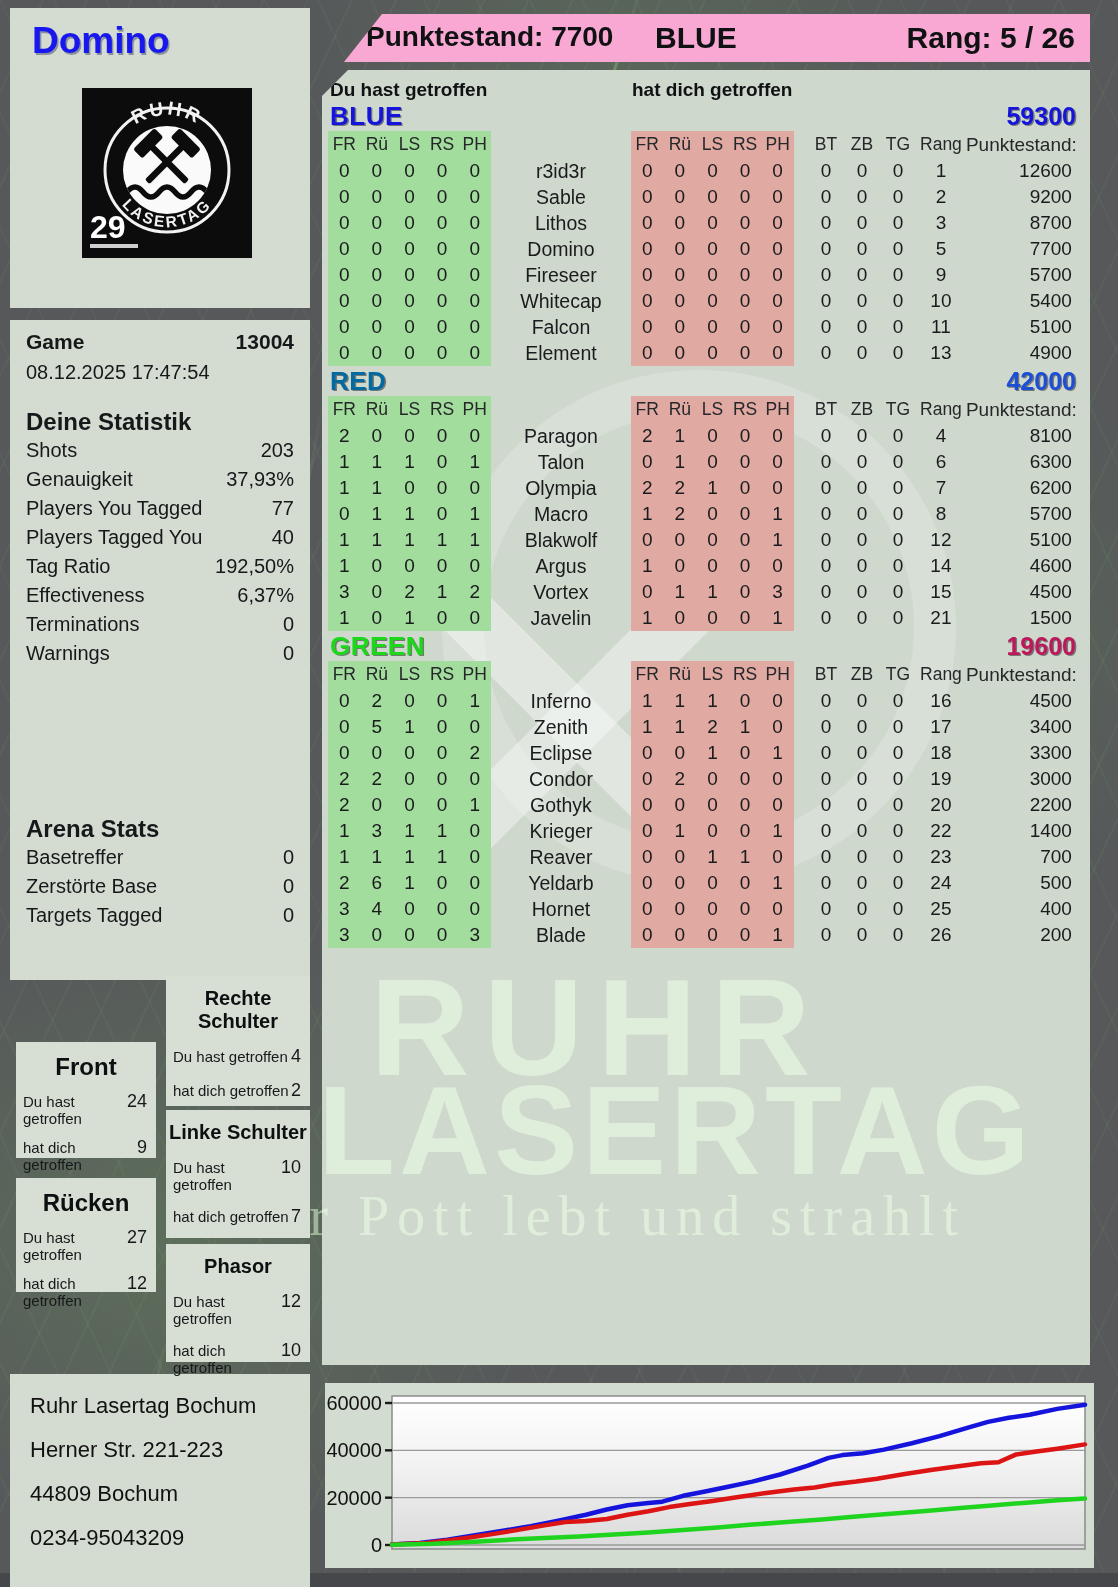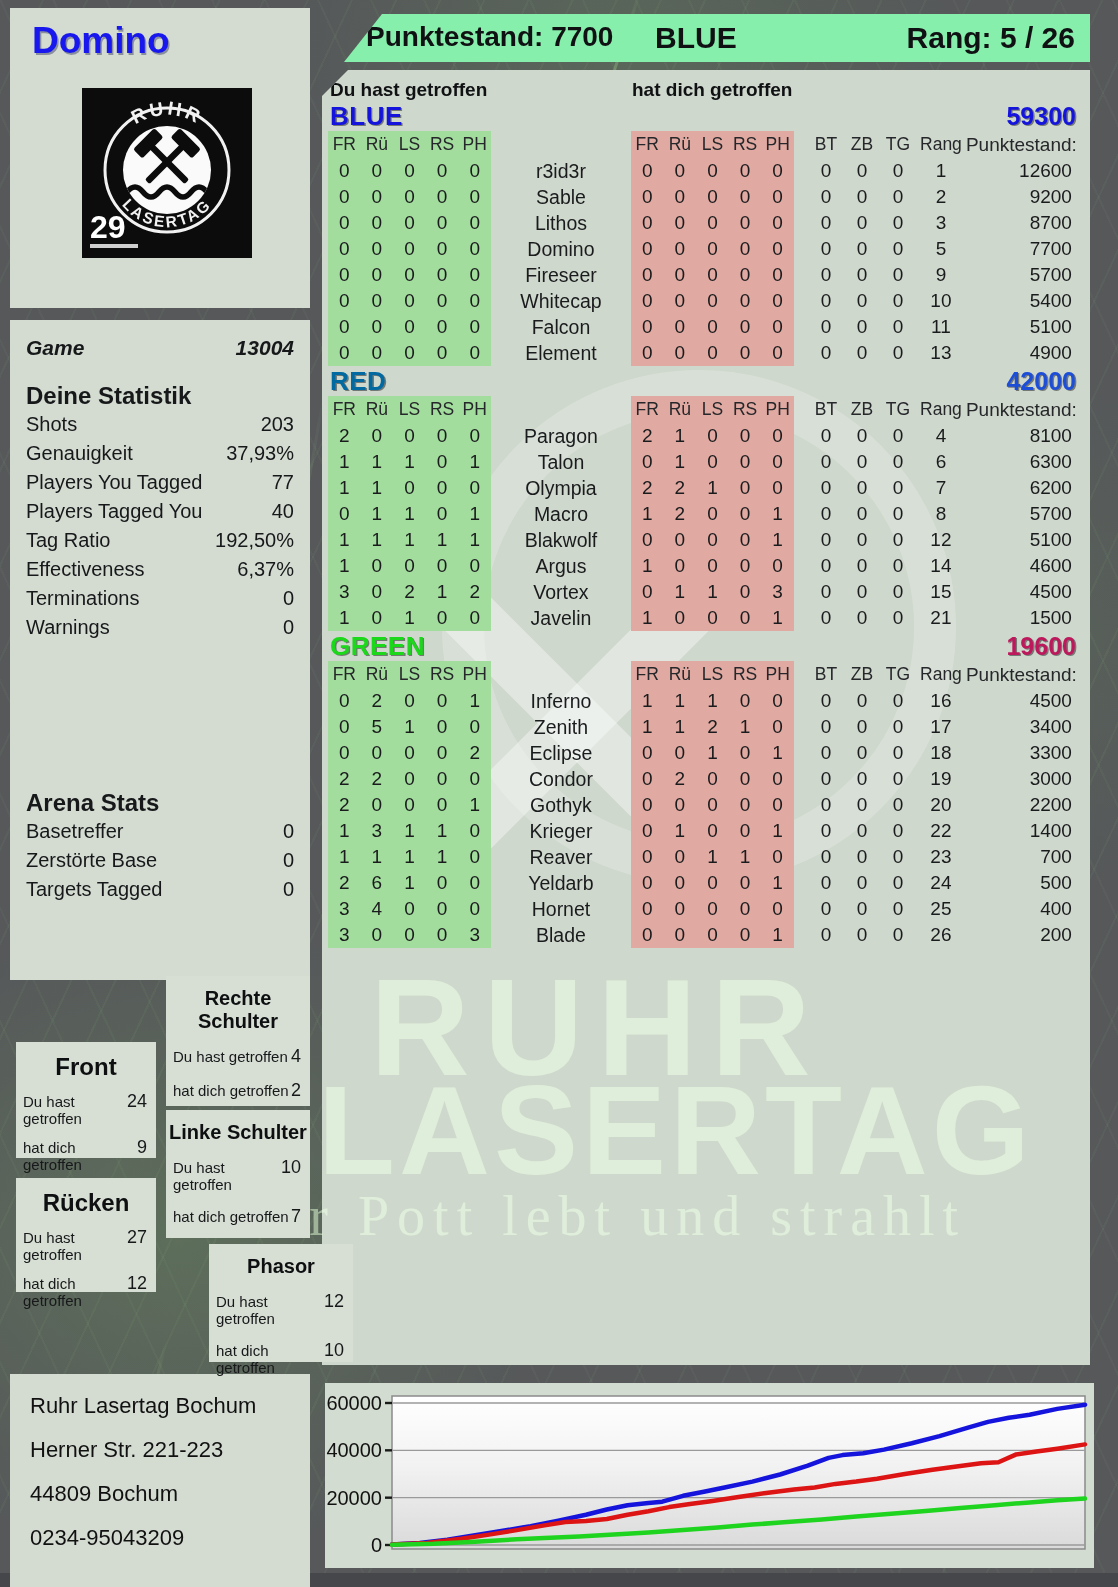--- a/index.html
+++ b/index.html
@@ -27,21 +27,21 @@
 
   .panel{position:absolute;background:#d4dcd2;z-index:2;}
 
   
   .player-panel{left:10px;top:8px;width:300px;height:300px;}
   .player-name{margin:12px 0 0 22px;font-size:37px;font-weight:bold;color:#1717ee;
                text-shadow:1.5px 1.5px 0 rgba(0,0,60,.35);}
   .logo{position:absolute;left:72px;top:80px;width:170px;height:170px;}
 
   
-  .header-strip{left:330px;top:14px;width:760px;height:48px;background:#86efac;
+  .header-strip{left:330px;top:14px;width:760px;height:48px;background:#f9a8d4;
                 clip-path:polygon(52px 0,100% 0,100% 100%,14px 100%);}
   .header-strip span{position:absolute;top:7px;font-size:28px;font-weight:bold;color:#101113;}
   .hdr-score{left:36px;}
   .hdr-team{left:325px;font-size:30px !important;}
   .hdr-rang{right:15px;font-size:30px !important;}
 
   
   .main-panel{left:322px;top:70px;width:768px;height:1295px;background:#cfd8cd;
               clip-path:polygon(26px 0,100% 0,100% 100%,0 100%,0 26px);overflow:hidden;}
   .mp-wm{position:absolute;color:#dfeeda;z-index:0;}
@@ -69,36 +69,36 @@
   .c-hit{background:#a2dd9d;}
   .c-got{background:#e0a9a1;}
   .cell.name{font-size:19.5px;}
   .cell.score,.cell.scoreh{text-align:right;}
   .cell.scoreh{font-size:19px;}
 
   
   .stats-panel{left:10px;top:320px;width:300px;height:660px;}
   .s-row{display:flex;justify-content:space-between;padding:0 16px;font-size:20px;line-height:29px;}
   .s-row.bold{font-weight:bold;font-size:21px;}
-  .game-head{padding-top:13px;font-style:italic;}
+  .game-head{padding-top:7px;}
   .s-line{padding:0 16px;font-size:20px;line-height:32px;}
   .s-title{padding:0 16px;font-weight:bold;font-size:24px;}
   .t1{margin-top:20px;} .t2{margin-top:147px;}
 
   
   .zone{position:absolute;background:#d7dfd4;z-index:3;}
   .zone-title{text-align:center;font-weight:bold;font-size:20px;margin-top:11px;color:#0e0f11;}
   .zone-title.big{font-size:24px;}
   .zone-row{display:flex;justify-content:space-between;align-items:baseline;padding:0 9px 0 7px;margin-top:13px;}
   .zone-label{font-size:15px;} .zone-value{font-size:18px;}
   .zone-rechte-schulter{left:166px;top:976px;width:144px;height:130px;}
   .zone-front{left:16px;top:1042px;width:140px;height:116px;}
   .zone-linke-schulter{left:166px;top:1110px;width:144px;height:128px;}
   .zone-ruecken{left:16px;top:1178px;width:140px;height:114px;}
-  .zone-phasor{left:166px;top:1244px;width:144px;height:118px;margin-left:43px;}
+  .zone-phasor{left:166px;top:1244px;width:144px;height:118px;}
   .zone-front .zone-row,.zone-ruecken .zone-row{margin-top:10px;}
 
   
   .footer-panel{left:10px;top:1374px;width:300px;height:244px;padding:10px 0 0 20px;box-sizing:border-box;}
   .footer-panel div{font-size:22px;line-height:44px;color:#111;}
 
   
   .chart-panel{left:325px;top:1383px;width:769px;height:185px;background:#d3dcd0;}
   .bottom-strip{position:absolute;left:0;right:0;bottom:0;height:14px;background:#45474a;z-index:0;}
 </style>
@@ -739,20 +739,21 @@
           </div>
         </div>
       </div>
   </div>
 
   <div class="panel stats-panel">
     <div class="s-row bold game-head">
       <span>Game</span>
       <span>13004</span>
     </div>
+    <div class="s-line">08.12.2025 17:47:54</div>
     <div class="s-title t1">Deine Statistik</div>
     <div id="your-stats-rows">
         <div class="s-row">
           <span>Shots</span>
           <span>203</span>
         </div>
         <div class="s-row">
           <span>Genauigkeit</span>
           <span>37,93%</span>
         </div>

